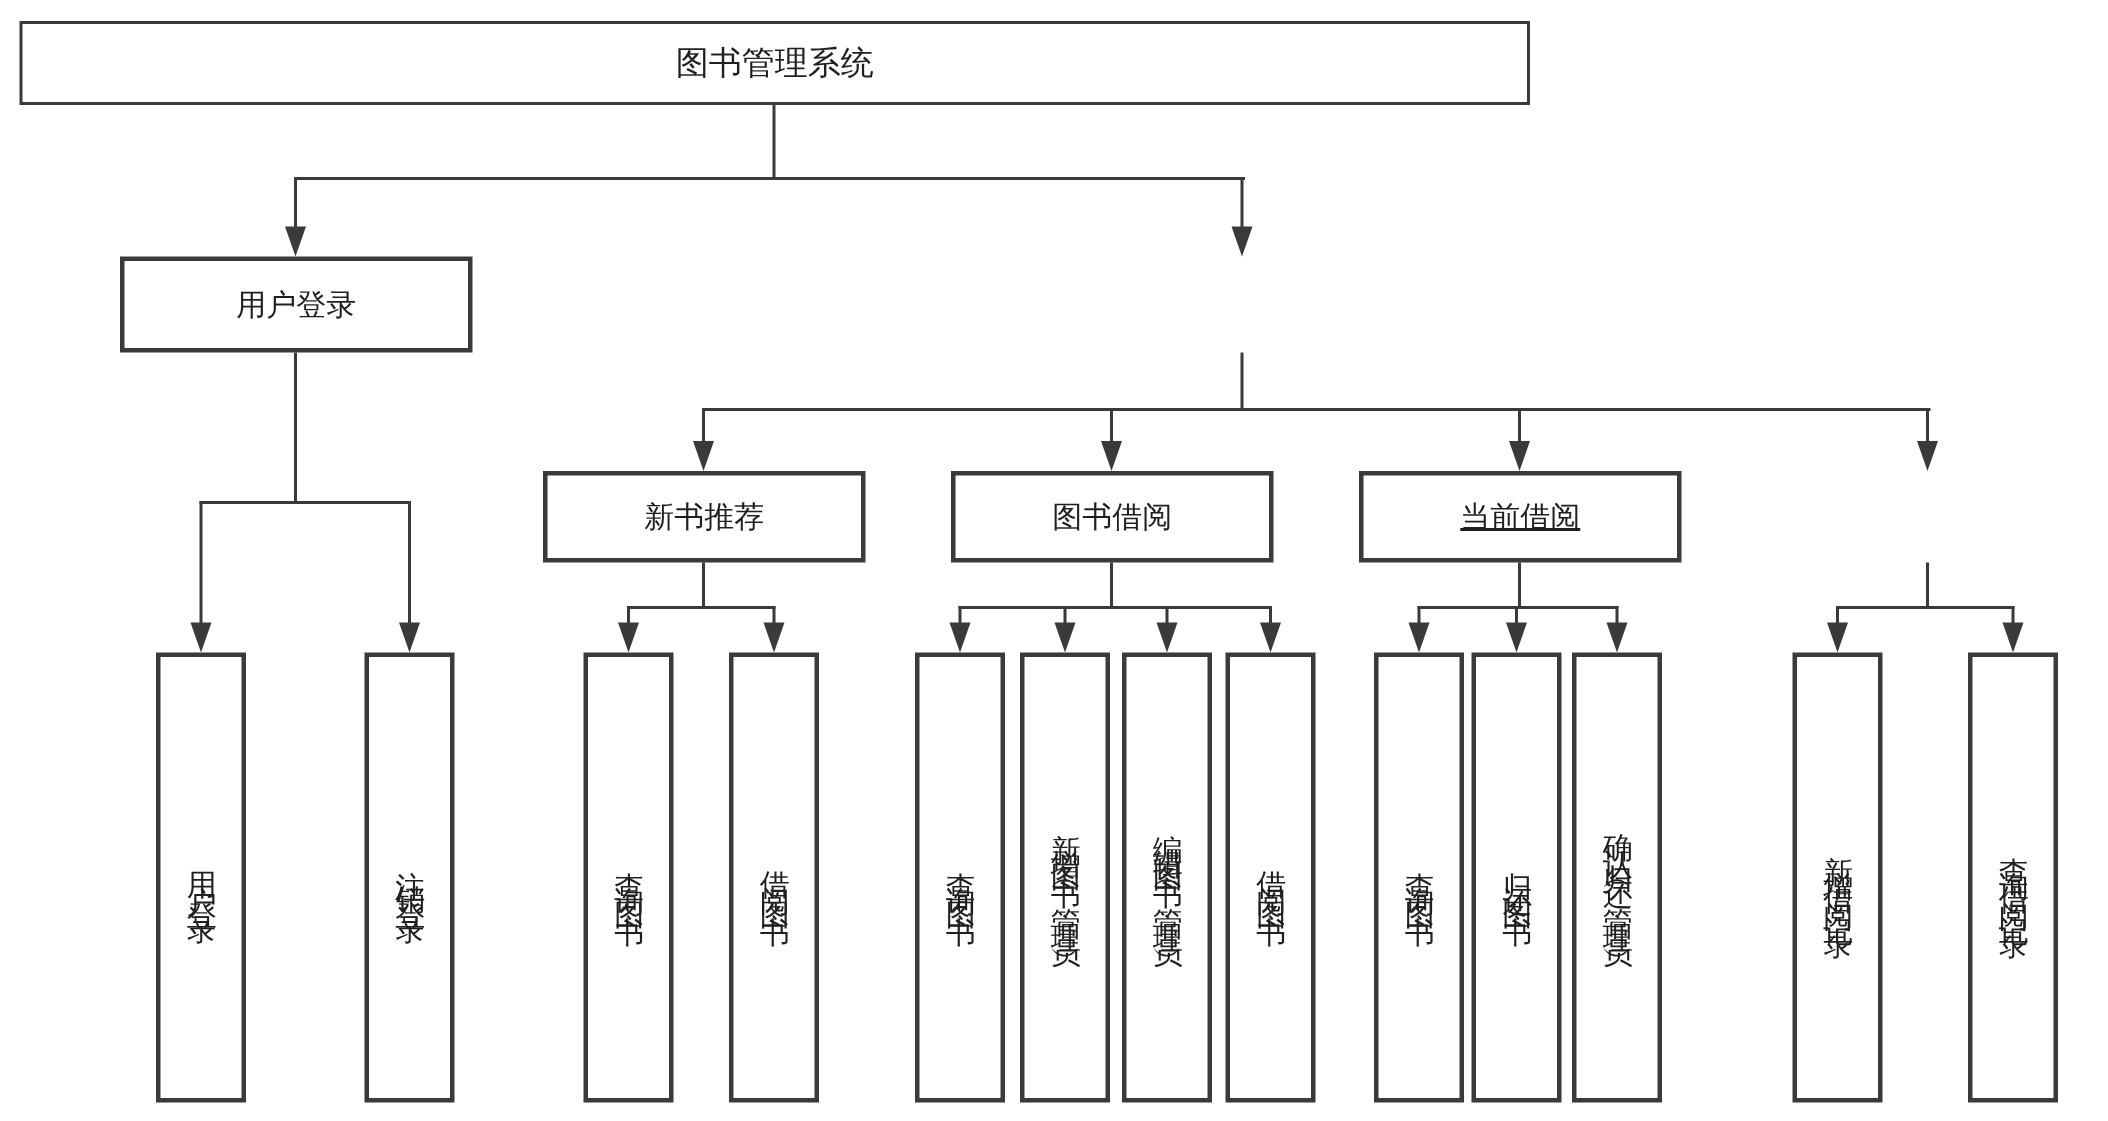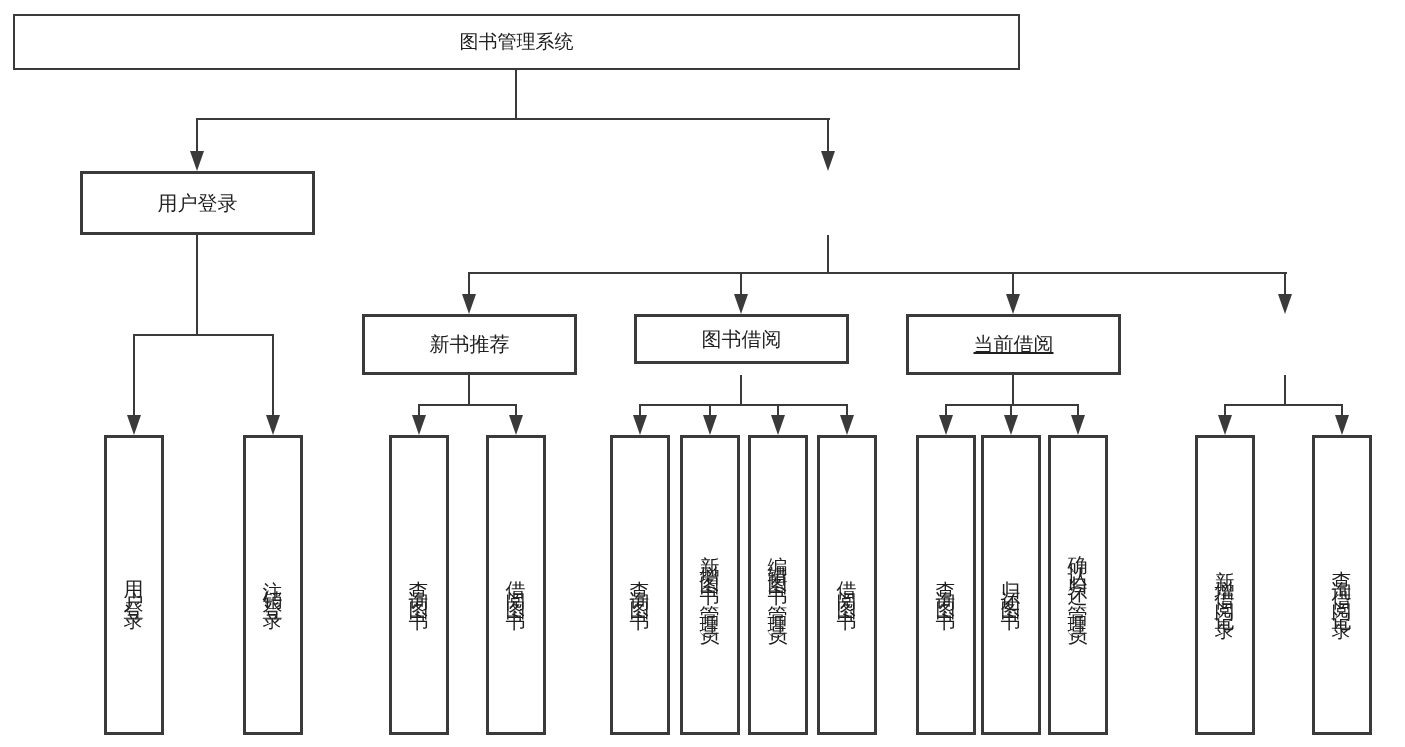--- a/index.html
+++ b/index.html
@@ -17,21 +17,21 @@
     background:var(--background);
     overflow:hidden;
   }
   .node{
     position:absolute;
     border:3px solid var(--line);
     background:#fff;
     display:flex;align-items:center;justify-content:center;
     color:var(--text);
   }
-  .node.root{border-width:2px;font-size:19px;text-align:center;}
+  .node.root{border-width:2px;font-size:22px;text-align:center;}
   .node.lvl{font-size:20px;}
   .leaf{
     position:absolute;
     top:435px;width:60px;height:300px;
     border:3px solid var(--line);
     background:#fff;
     display:flex;align-items:center;justify-content:center;
     color:var(--text);
   }
   .leaf span{
@@ -94,21 +94,21 @@
   <div class="vline" style="left:740px;top:272px;height:25px;"></div>
   <div class="arrow" style="left:734px;top:294px;"></div>
   <div class="vline" style="left:1012px;top:272px;height:25px;"></div>
   <div class="arrow" style="left:1006px;top:294px;"></div>
   <div class="vline" style="left:1284px;top:272px;height:25px;"></div>
   <div class="arrow" style="left:1278px;top:294px;"></div>
 
   <div class="node lvl" style="left:362px;top:314px;width:215px;height:61px;">
     <span>新书推荐</span>
   </div>
-  <div class="node lvl" style="left:634px;top:314px;width:215px;height:50px;text-align:center;">
+  <div class="node lvl" style="left:634px;top:314px;width:215px;height:61px;text-align:center;">
     <span>图书借阅</span>
   </div>
   <div class="node lvl" style="left:906px;top:314px;width:215px;height:61px;text-decoration:underline;">
     <span>当前借阅</span>
   </div>
 
   <div class="vline" style="left:468px;top:375px;height:31px;"></div>
   <div class="vline" style="left:740px;top:375px;height:31px;"></div>
   <div class="vline" style="left:1012px;top:375px;height:31px;"></div>
   <div class="vline" style="left:1284px;top:375px;height:31px;"></div>

